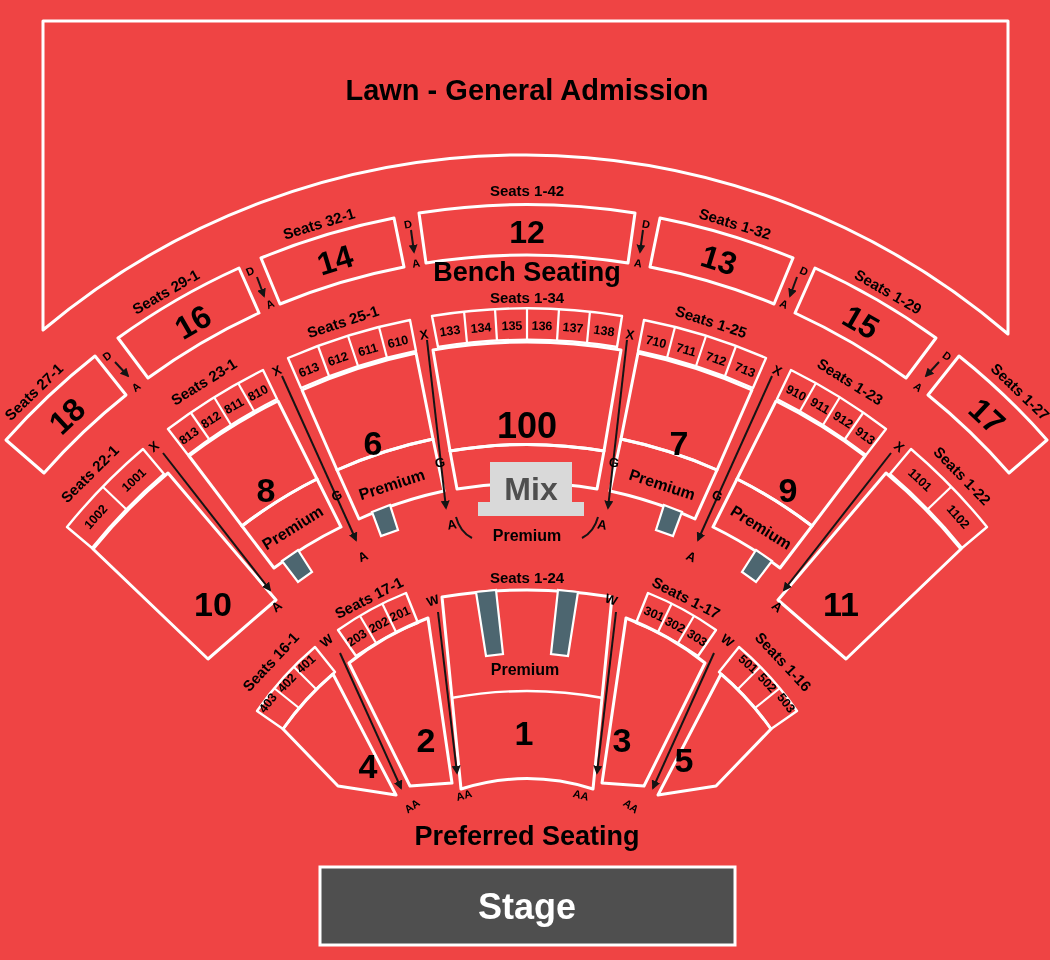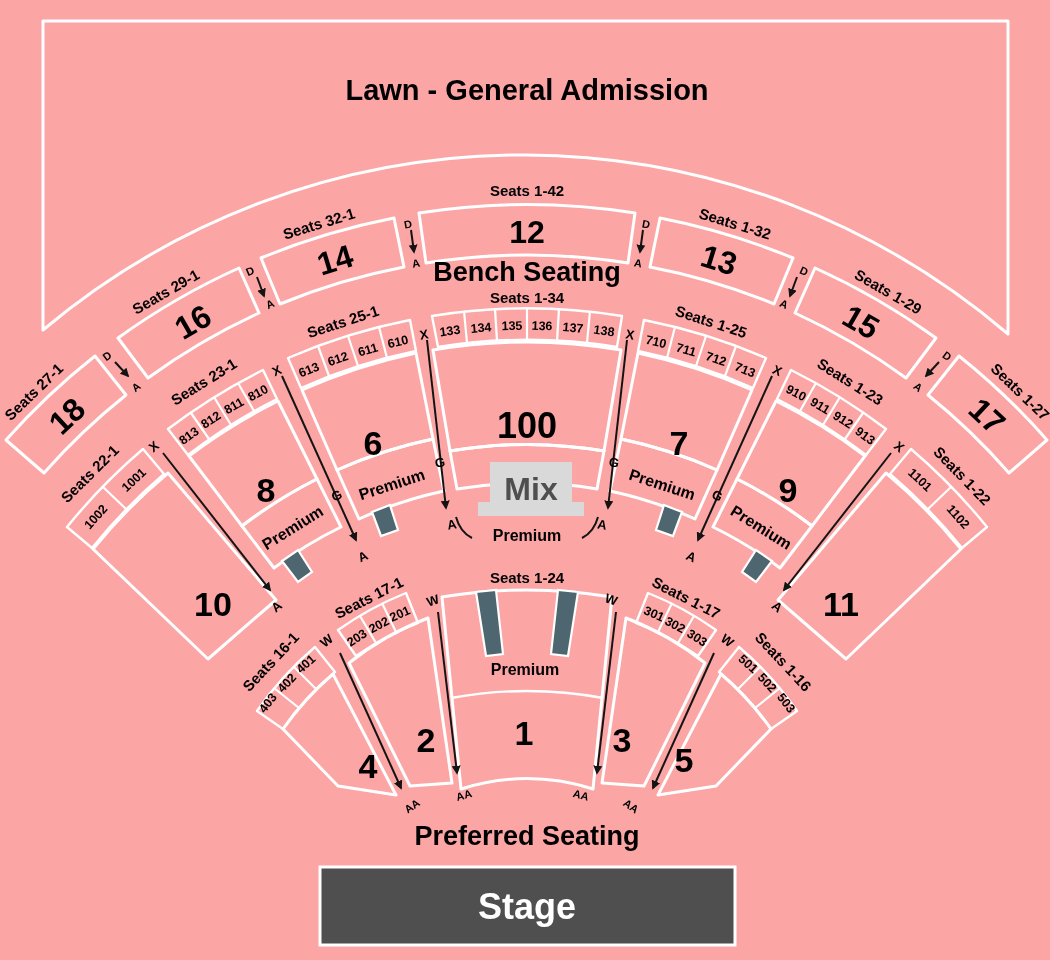--- a/index.html
+++ b/index.html
@@ -1,16 +1,16 @@
 <!DOCTYPE html>
 <html><head>
 <meta charset="utf-8">
 <style>
   html,body{margin:0;padding:0;background:#4d6670;}
-  #map-wrap{width:1050px;height:960px;position:relative;background:#fca5a5;overflow:hidden;}
+  #map-wrap{width:1050px;height:960px;position:relative;background:#ef4444;overflow:hidden;}
   svg{display:block;}
   svg text{font-family:"Liberation Sans",sans-serif;font-weight:bold;fill:#000;text-anchor:middle;}
   .sec{fill:none;stroke:#fff;stroke-width:3;stroke-linejoin:round;}
   .sec-thin{fill:none;stroke:#fff;stroke-width:2.4;stroke-linejoin:round;}
   .divider{stroke:#fff;stroke-width:2.2;fill:none;}
   .notch{fill:#4d6670;stroke:#fff;stroke-width:2.2;}
   .stair{stroke:#141414;stroke-width:2;fill:none;}
   .t36{font-size:36px;} .t34{font-size:34px;} .t32{font-size:32px;}
   .t29{font-size:29px;} .t27{font-size:27px;}
   .t16{font-size:16px;} .t15{font-size:15px;} .t13{font-size:13px;}

